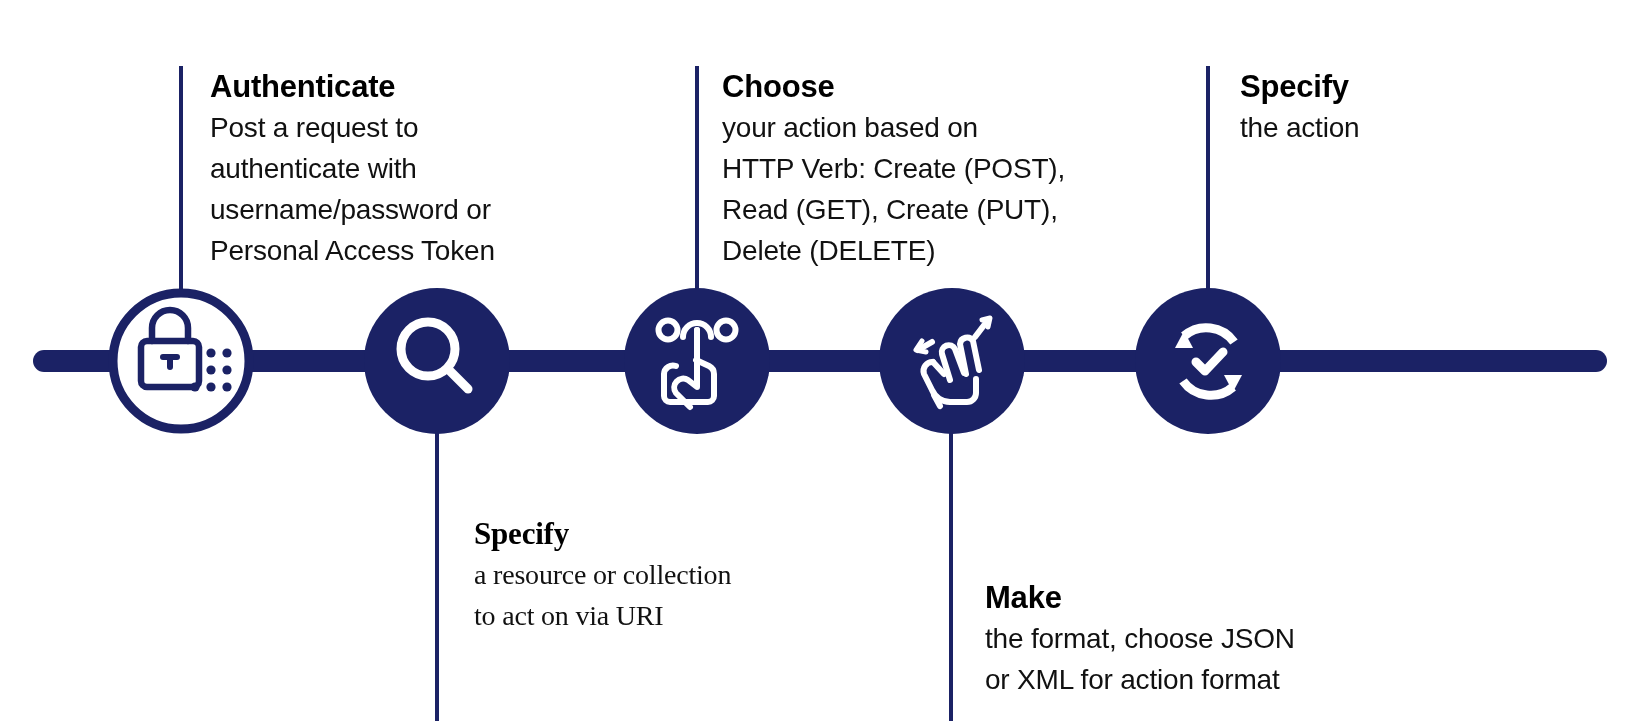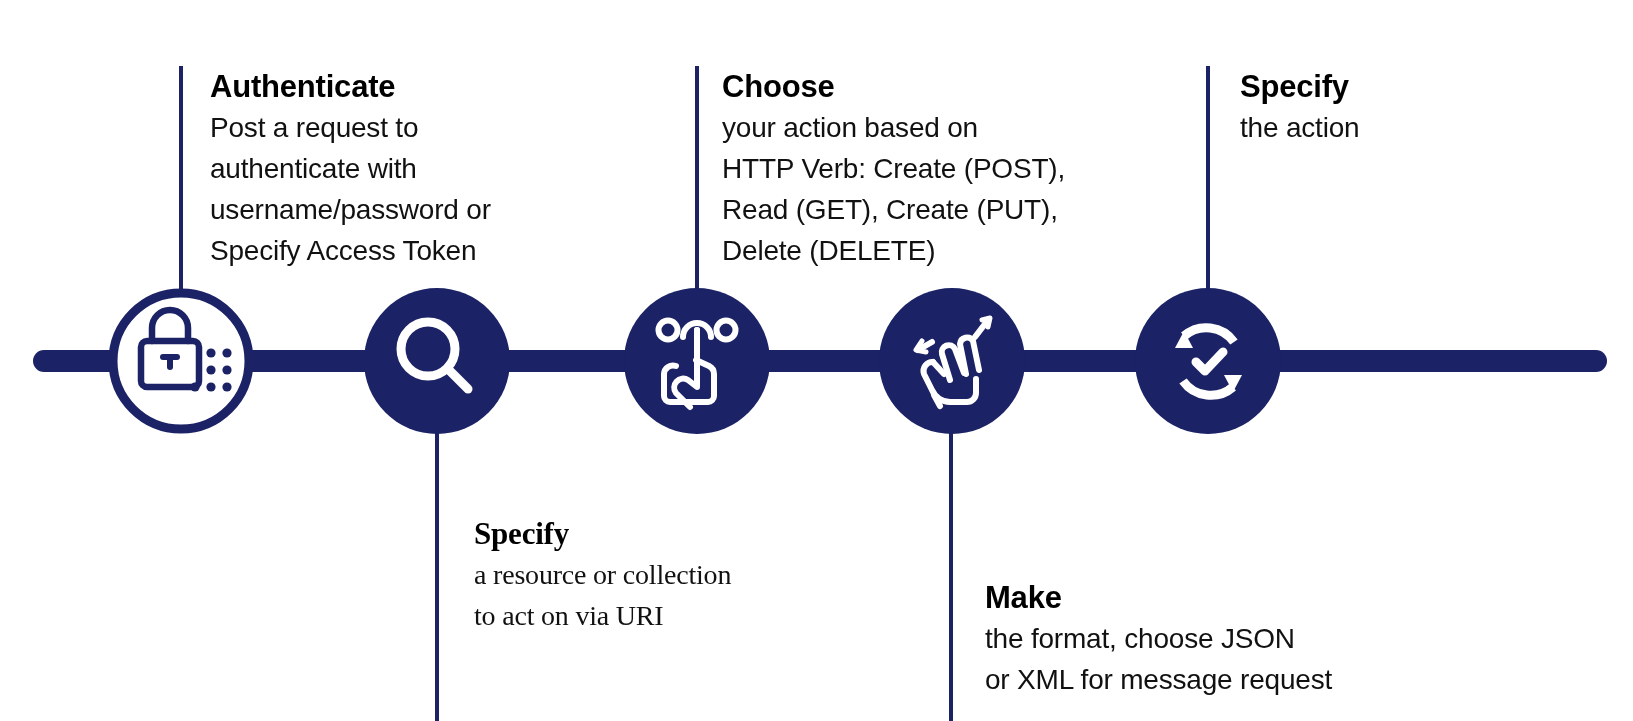--- a/index.html
+++ b/index.html
@@ -158,21 +158,21 @@
     </g>
 
   </svg>
 
   <div class="callout" id="callout-authenticate">
     <div class="title">Authenticate</div>
     <div class="body">
       <span class="ln">Post a request to</span>
       <span class="ln">authenticate with</span>
       <span class="ln">username/password or</span>
-      <span class="ln">Specify Access Token</span>
+      <span class="ln">Personal Access Token</span>
     </div>
   </div>
 
   <div class="callout" id="callout-choose">
     <div class="title">Choose</div>
     <div class="body">
       <span class="ln">your action based on</span>
       <span class="ln">HTTP Verb: Create (POST),</span>
       <span class="ln">Read (GET), Create (PUT),</span>
       <span class="ln">Delete (DELETE)</span>
@@ -191,17 +191,17 @@
     <div class="body">
       <span class="ln">a resource or collection</span>
       <span class="ln">to act on via URI</span>
     </div>
   </div>
 
   <div class="callout" id="callout-make">
     <div class="title">Make</div>
     <div class="body">
       <span class="ln">the format, choose JSON</span>
-      <span class="ln">or XML for message request</span>
+      <span class="ln">or XML for action format</span>
     </div>
   </div>
 
 </div>
 
 </body></html>

